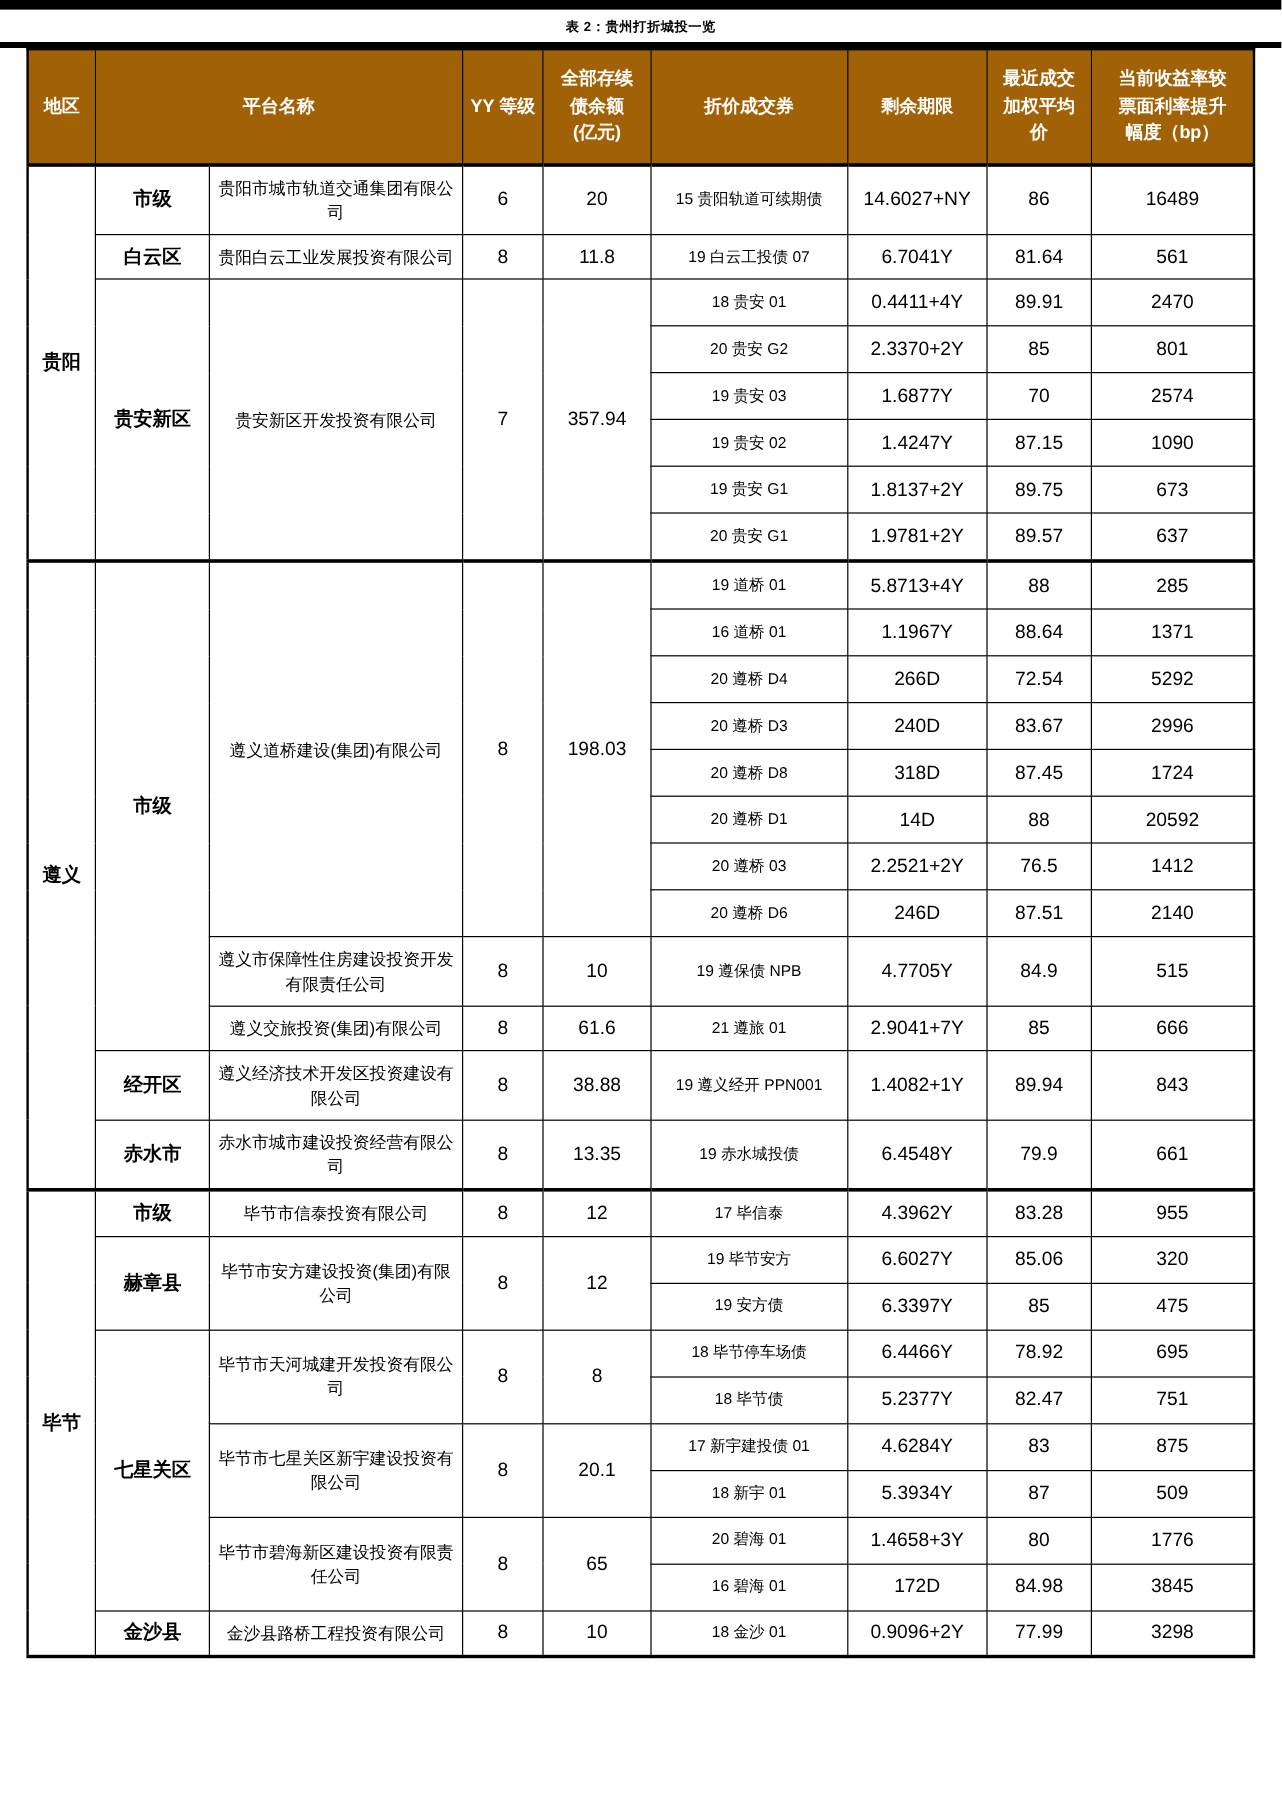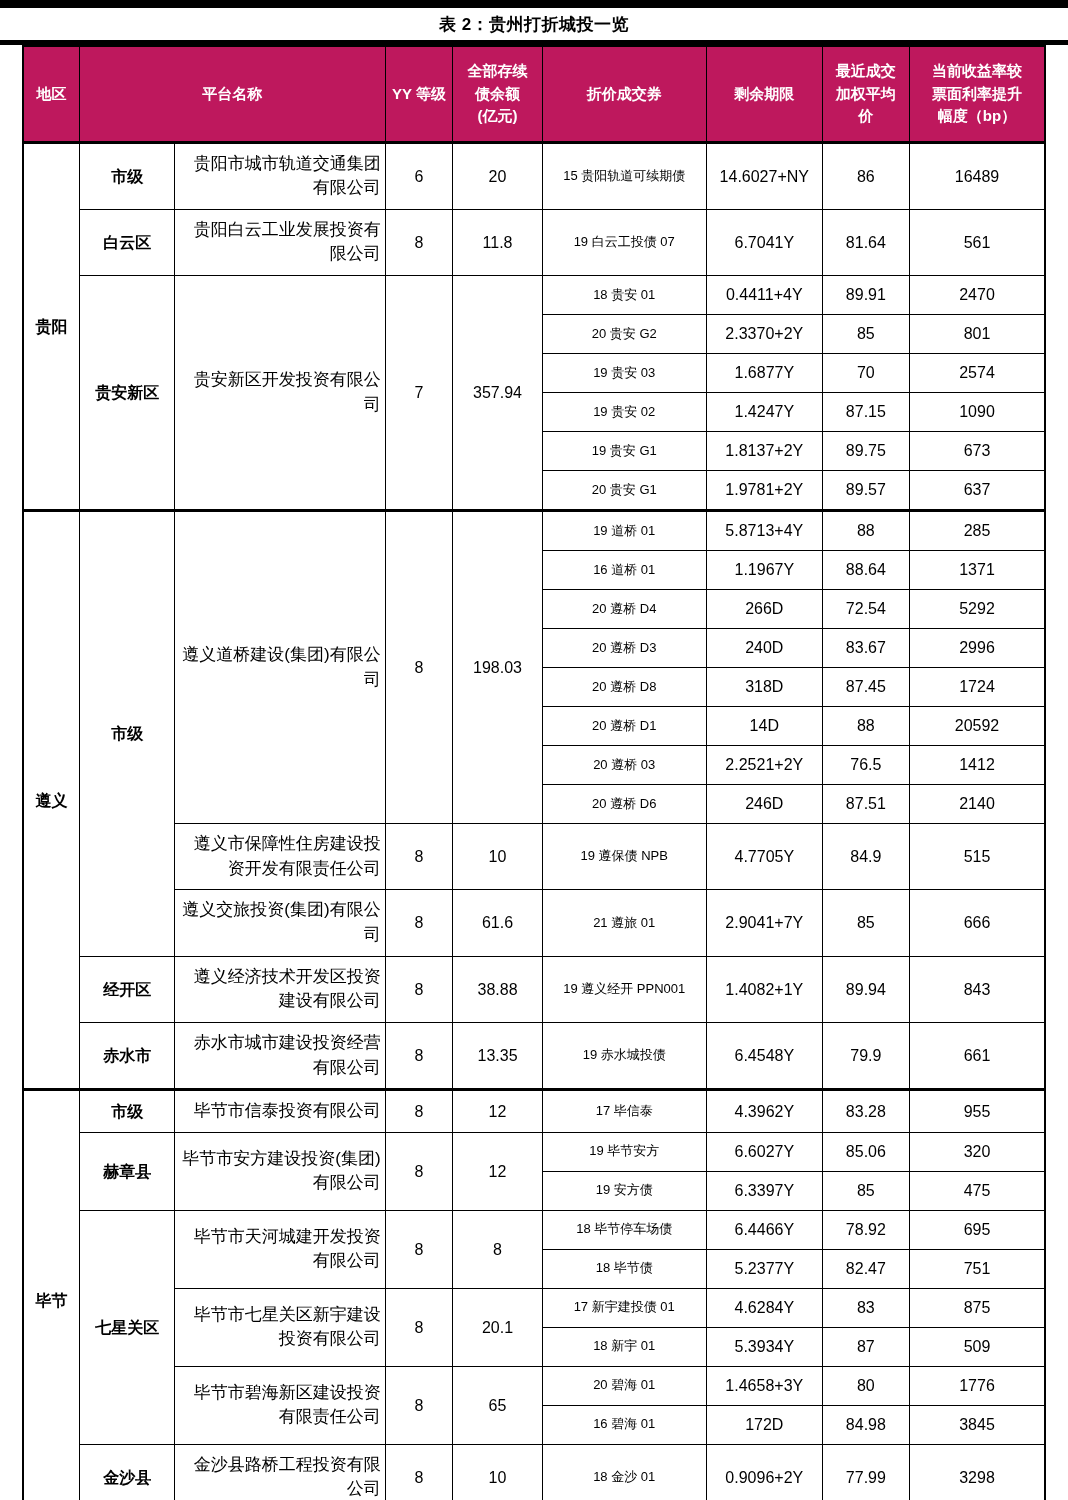--- a/index.html
+++ b/index.html
@@ -1,29 +1,29 @@
 <!DOCTYPE html>
 <html><head>
 <meta charset="utf-8">
 <style>
   html,body { margin:0; padding:0; background:#ffffff; color:#000;
     font-family:"Liberation Sans","DejaVu Sans",sans-serif; }
   body { width:1068px; }
   .top-bar { height:8px; background:#000; }
   .title-wrap { text-align:center; padding:5px 0 4px; }
-  .title { font-weight:bold; font-size:17px; letter-spacing:0.5px; }
+  .title { font-weight:bold; font-size:11px; letter-spacing:0.5px; }
   .title-rule { height:5px; background:#000; }
   table.report { border-collapse:collapse; table-layout:fixed; width:1024px;
     margin-left:22px; border:2px solid #000; }
-  th { background:#be185d; color:#fff; font-weight:bold; font-size:15px;
+  th { background:#a16207; color:#fff; font-weight:bold; font-size:15px;
     white-space:pre-line; text-align:center; vertical-align:middle;
     border:1px solid #000; padding:13px 2px; line-height:1.5; }
   td { border:1px solid #000; text-align:center; vertical-align:middle;
     font-size:16px; line-height:1.45; padding:5px 3px; word-break:break-all; }
-  td.company { font-size:17px; padding:8px 4px;text-align:right; }
+  td.company { font-size:14px; padding:8px 4px; }
   td.bond { font-size:13px; }
   td.region, td.sub { font-weight:bold;margin-left:16px; }
   tr.multi td { height:34px; padding-top:2px; padding-bottom:2px; }
   tr.region-start td { border-top:3px solid #000; }
   table.report { border-bottom:3px solid #000; }
 </style>
 </head>
 <body>
 
 <div class="top-bar"></div>

